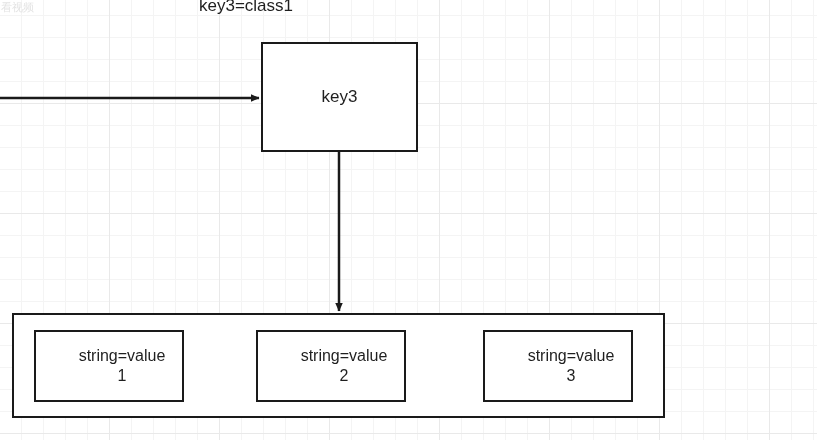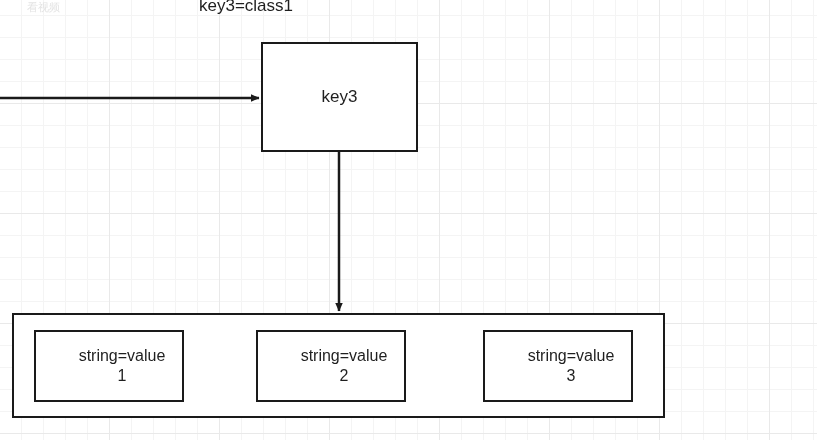--- a/index.html
+++ b/index.html
@@ -92,21 +92,20 @@
   }
 
   #watermark-topleft {
     position: absolute;
     left: 1px;
     top: 0px;
     font-size: 11px;
     color: #e3e3e3;
     white-space: nowrap;
     letter-spacing: 0px;
-    margin-left: 26px;
   }
 
   #watermark-csdn {
     position: absolute;
     right: 10px;
     bottom: 2px;
     font-size: 17px;
     color: #c9c9c9;
     white-space: nowrap;
   }

